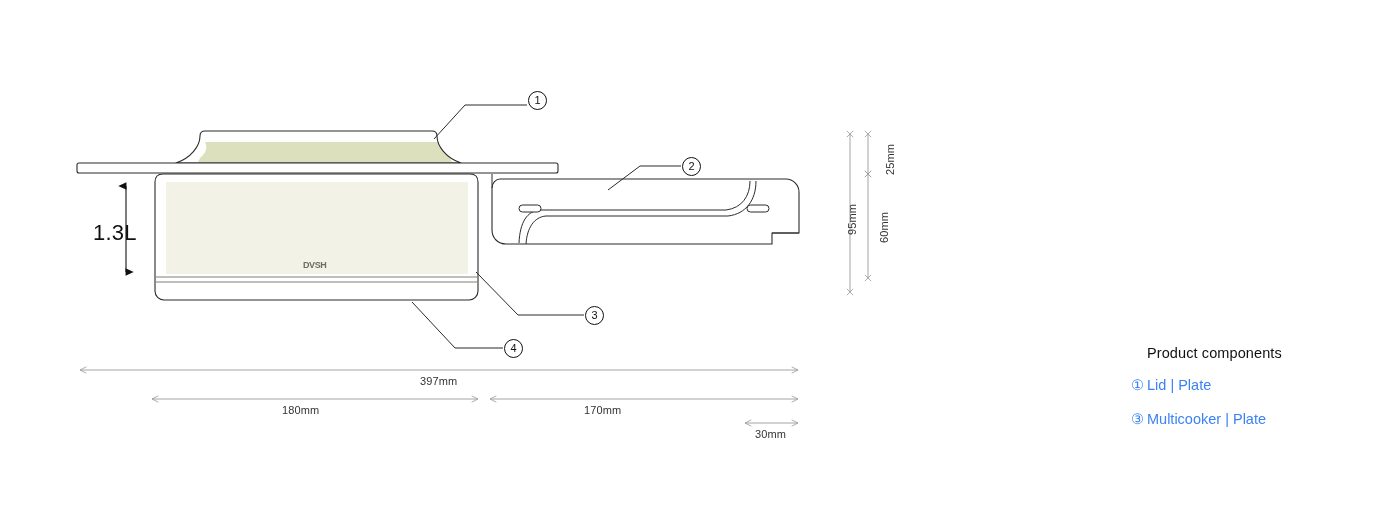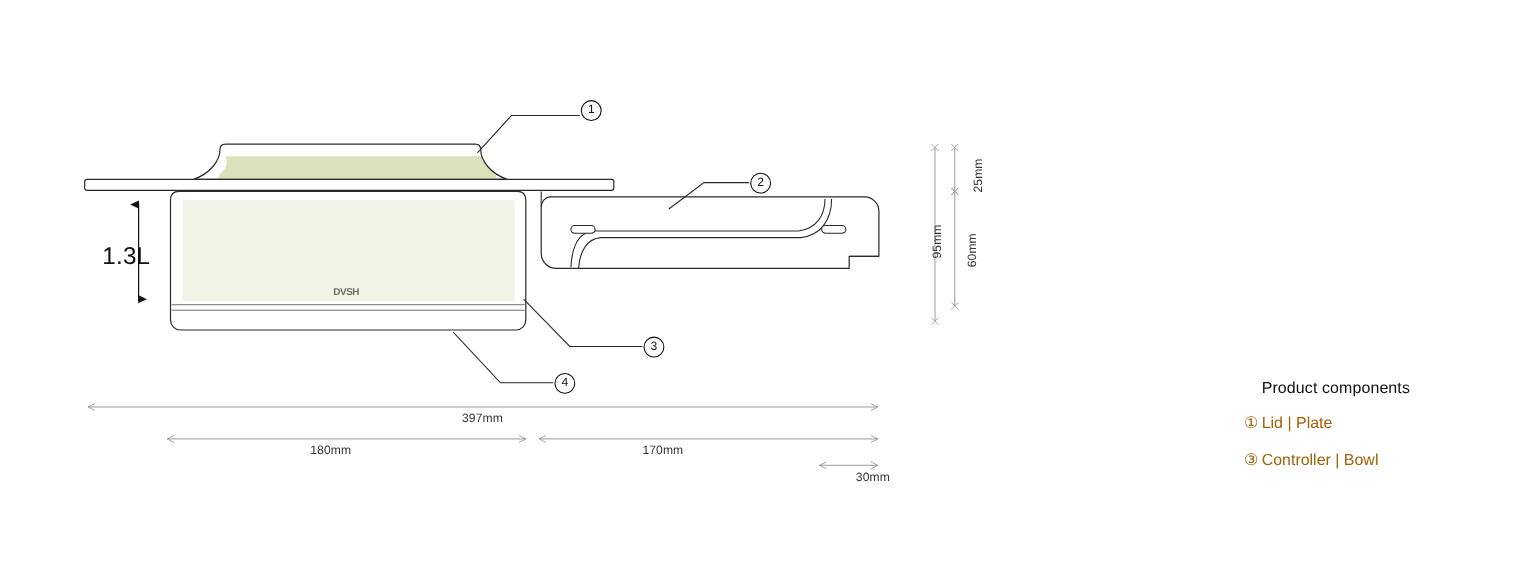--- a/index.html
+++ b/index.html
@@ -42,21 +42,21 @@
     margin: 0 0 11px 16px;
     white-space: nowrap;
   }
   .legend-list {
     list-style: none;
     margin: 0;
     padding: 0;
   }
   .legend-item {
     font-size: 14.5px;
-    color: #a16207;
+    color: #3b82f6;
     line-height: 17.5px;
     white-space: nowrap;
     display: block;
     margin-top: 16px;
   }
   .legend-marker {
     display: inline-block;
     margin-right: 3px;
   }
   .dim-label {
@@ -182,31 +182,31 @@
   <div class="callout-num" style="left:585px; top:306px;">3</div>
   <div class="callout-num" style="left:504px; top:339px;">4</div>
 
   <div class="cap-label" style="left:93px; top:220px;">1.3L</div>
 
   <div class="brand-mark" style="left:303px; top:260px;">DVSH</div>
 
   <div class="dim-label" style="left:420px; top:375px;">397mm</div>
   <div class="dim-label" style="left:282px; top:404px;">180mm</div>
   <div class="dim-label" style="left:584px; top:404px;">170mm</div>
-  <div class="dim-label" style="left:755px; top:428px;margin-left:23px;">30mm</div>
+  <div class="dim-label" style="left:755px; top:428px;">30mm</div>
 
   <div class="dim-label vert" style="left:846px; top:235px;">95mm</div>
   <div class="dim-label vert" style="left:884px; top:175px;">25mm</div>
   <div class="dim-label vert" style="left:878px; top:243px;">60mm</div>
 
   <div class="legend">
     <div class="legend-title">Product components</div>
     <ul class="legend-list">
       <li class="legend-item">
         <span class="legend-marker">①</span><span>Lid | Plate</span>
       </li>
       <li class="legend-item">
-        <span class="legend-marker">③</span><span>Controller | Bowl</span>
+        <span class="legend-marker">③</span><span>Multicooker | Plate</span>
       </li>
     </ul>
   </div>
 
 </div>
 
 </body></html>

